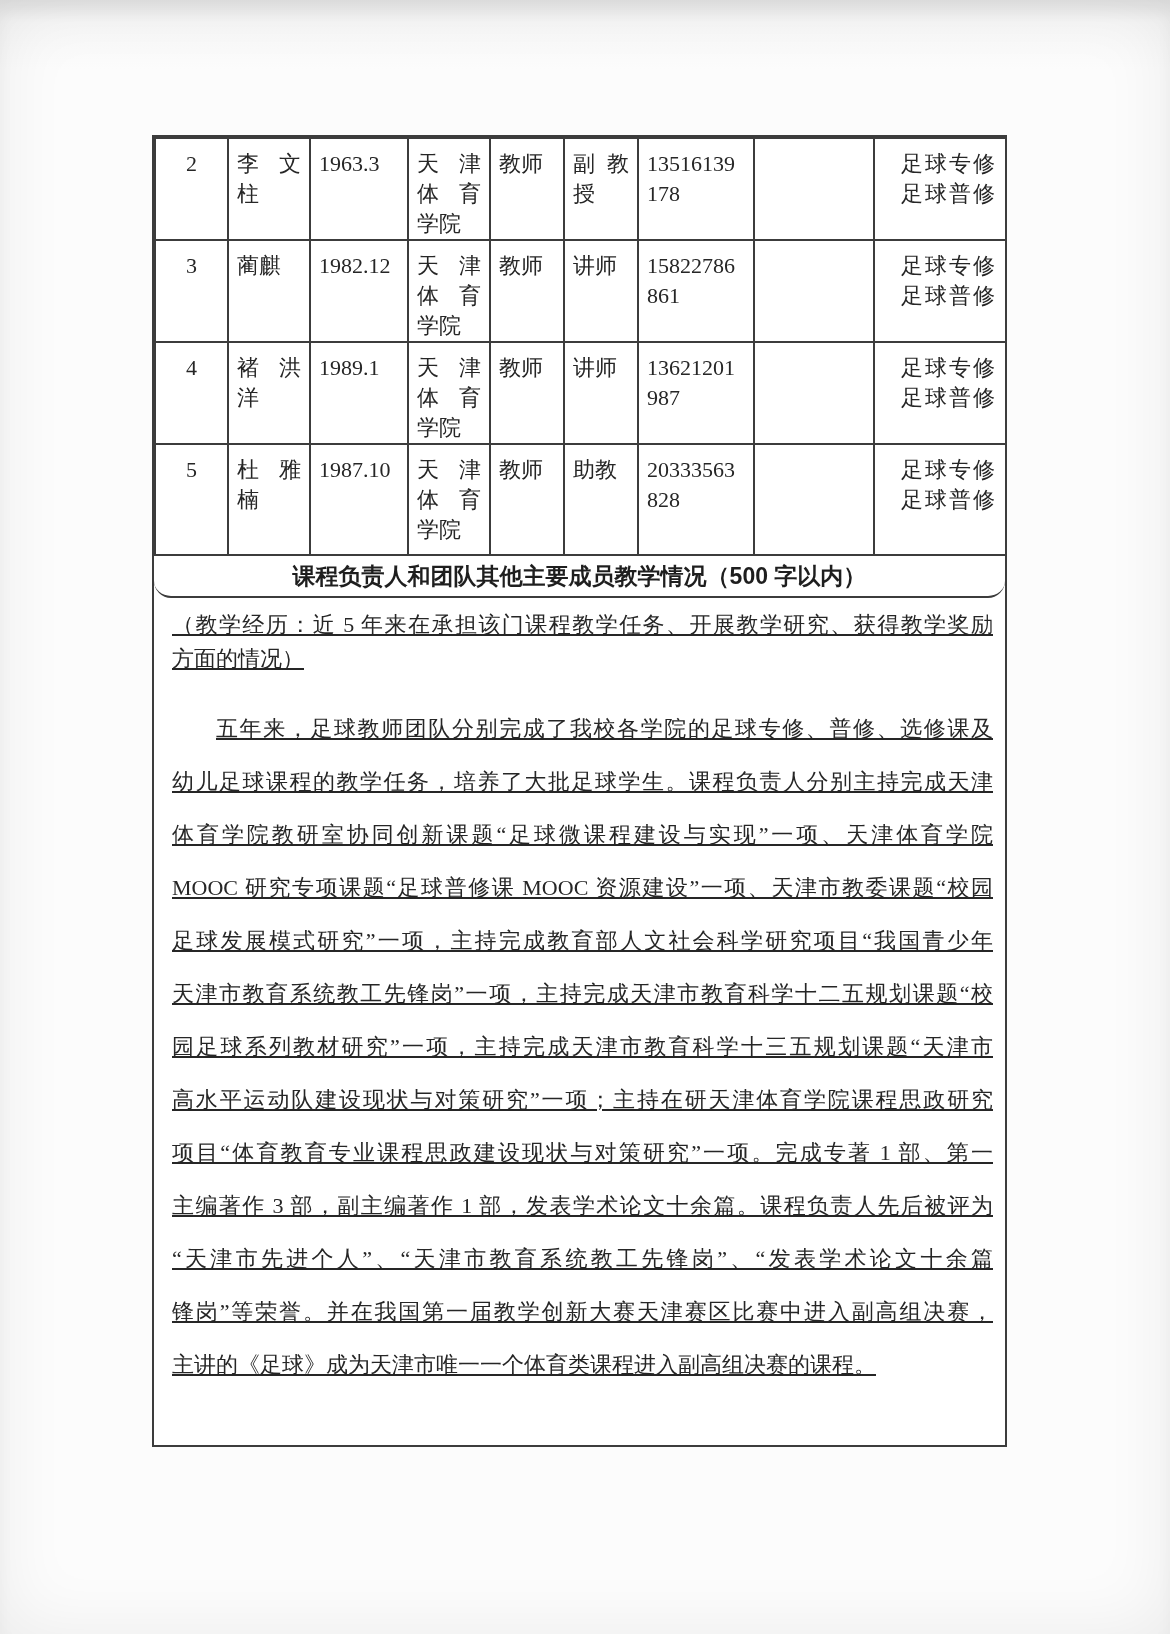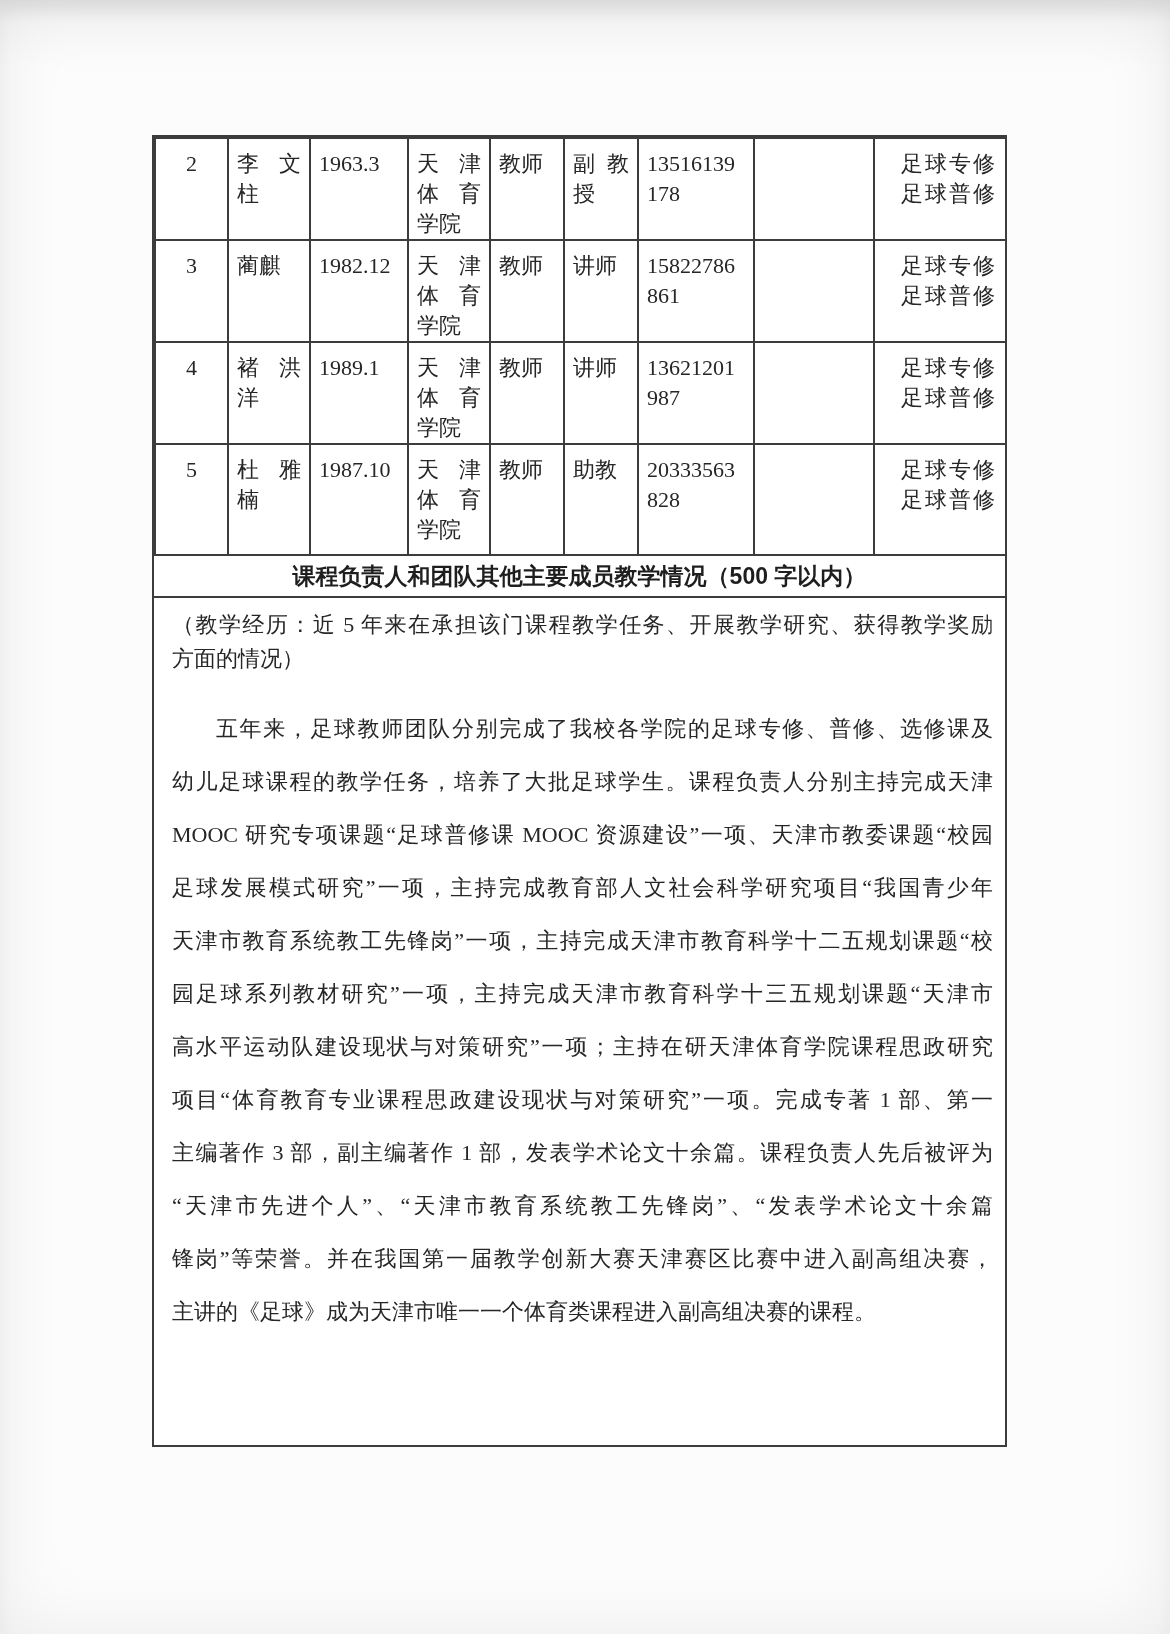--- a/index.html
+++ b/index.html
@@ -47,24 +47,26 @@
   td.c-courses{padding:10px 12px 0 12px;}
   td.c-courses div{text-align:right;letter-spacing:2px;}
   .section-header{
     height:40px;
     border-bottom:2px solid #3c3c3c;
     text-align:center;
     font-family:"Liberation Sans","DejaVu Sans",sans-serif;
     font-weight:700;
     font-size:23px;line-height:40px;
     color:#1e1e1e;
+    border-radius:17px;
   }
   .text-area{
     padding:10px 12px 0 18px;
     font-size:22px;
+    text-decoration:underline;
   }
   .doc-line{white-space:normal;}
   .note-line{
     line-height:34px;
     text-align:justify;text-align-last:justify;
   }
   .note-line.last-line{text-align-last:left;}
   #note-block{margin-bottom:26px;}
   .body-line{
     line-height:53px;
@@ -153,20 +155,21 @@
   <div class="section-header">课程负责人和团队其他主要成员教学情况（500 字以内）</div>
 
   <div class="text-area">
     <div id="note-block">
         <div class="doc-line note-line">（教学经历：近 5 年来在承担该门课程教学任务、开展教学研究、获得教学奖励</div>
         <div class="doc-line note-line last-line">方面的情况）</div>
       </div>
     <div id="body-block">
         <div class="doc-line body-line indent">五年来，足球教师团队分别完成了我校各学院的足球专修、普修、选修课及</div>
         <div class="doc-line body-line">幼儿足球课程的教学任务，培养了大批足球学生。课程负责人分别主持完成天津</div>
+        <div class="doc-line body-line">体育学院教研室协同创新课题“足球微课程建设与实现”一项、天津体育学院</div>
         <div class="doc-line body-line">MOOC 研究专项课题“足球普修课 MOOC 资源建设”一项、天津市教委课题“校园</div>
         <div class="doc-line body-line">足球发展模式研究”一项，主持完成教育部人文社会科学研究项目“我国青少年</div>
         <div class="doc-line body-line">天津市教育系统教工先锋岗”一项，主持完成天津市教育科学十二五规划课题“校</div>
         <div class="doc-line body-line">园足球系列教材研究”一项，主持完成天津市教育科学十三五规划课题“天津市</div>
         <div class="doc-line body-line">高水平运动队建设现状与对策研究”一项；主持在研天津体育学院课程思政研究</div>
         <div class="doc-line body-line">项目“体育教育专业课程思政建设现状与对策研究”一项。完成专著 1 部、第一</div>
         <div class="doc-line body-line">主编著作 3 部，副主编著作 1 部，发表学术论文十余篇。课程负责人先后被评为</div>
         <div class="doc-line body-line">“天津市先进个人”、“天津市教育系统教工先锋岗”、“发表学术论文十余篇</div>
         <div class="doc-line body-line">锋岗”等荣誉。并在我国第一届教学创新大赛天津赛区比赛中进入副高组决赛，</div>
         <div class="doc-line body-line last-line">主讲的《足球》成为天津市唯一一个体育类课程进入副高组决赛的课程。</div>

